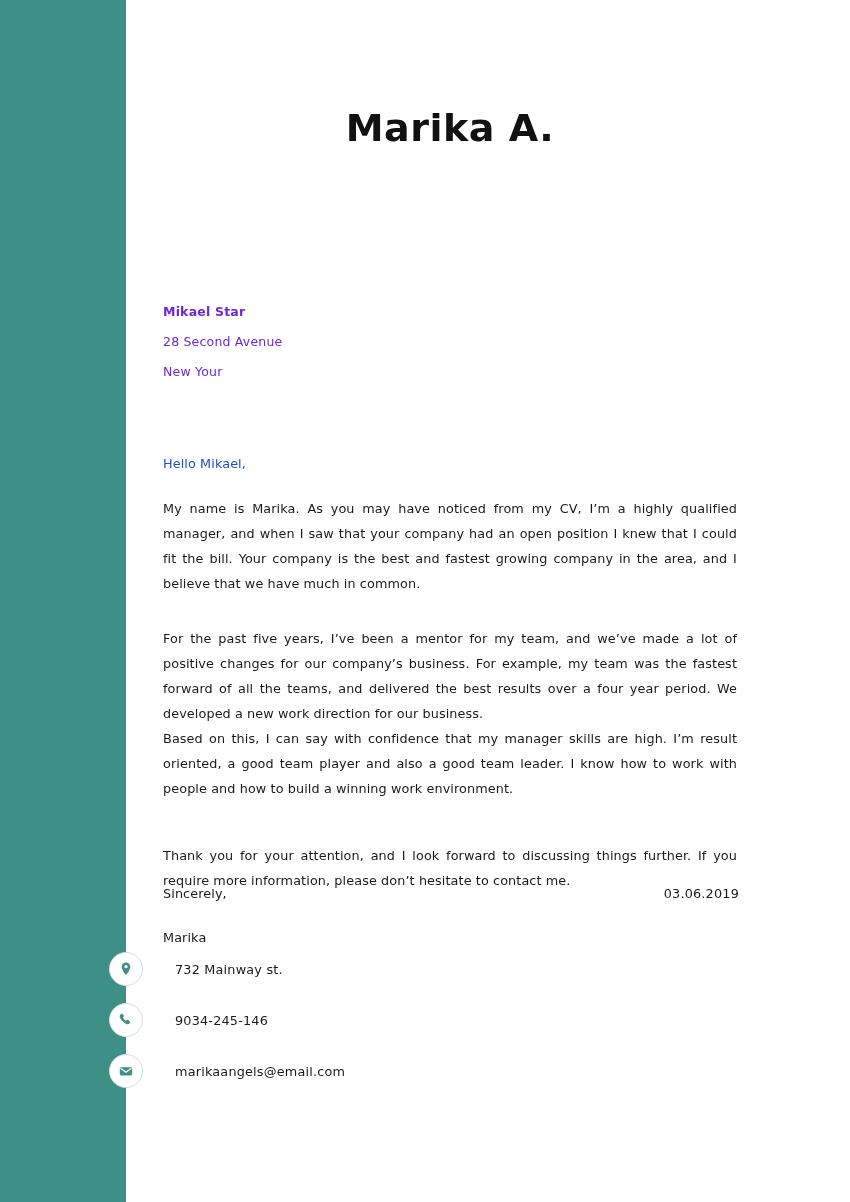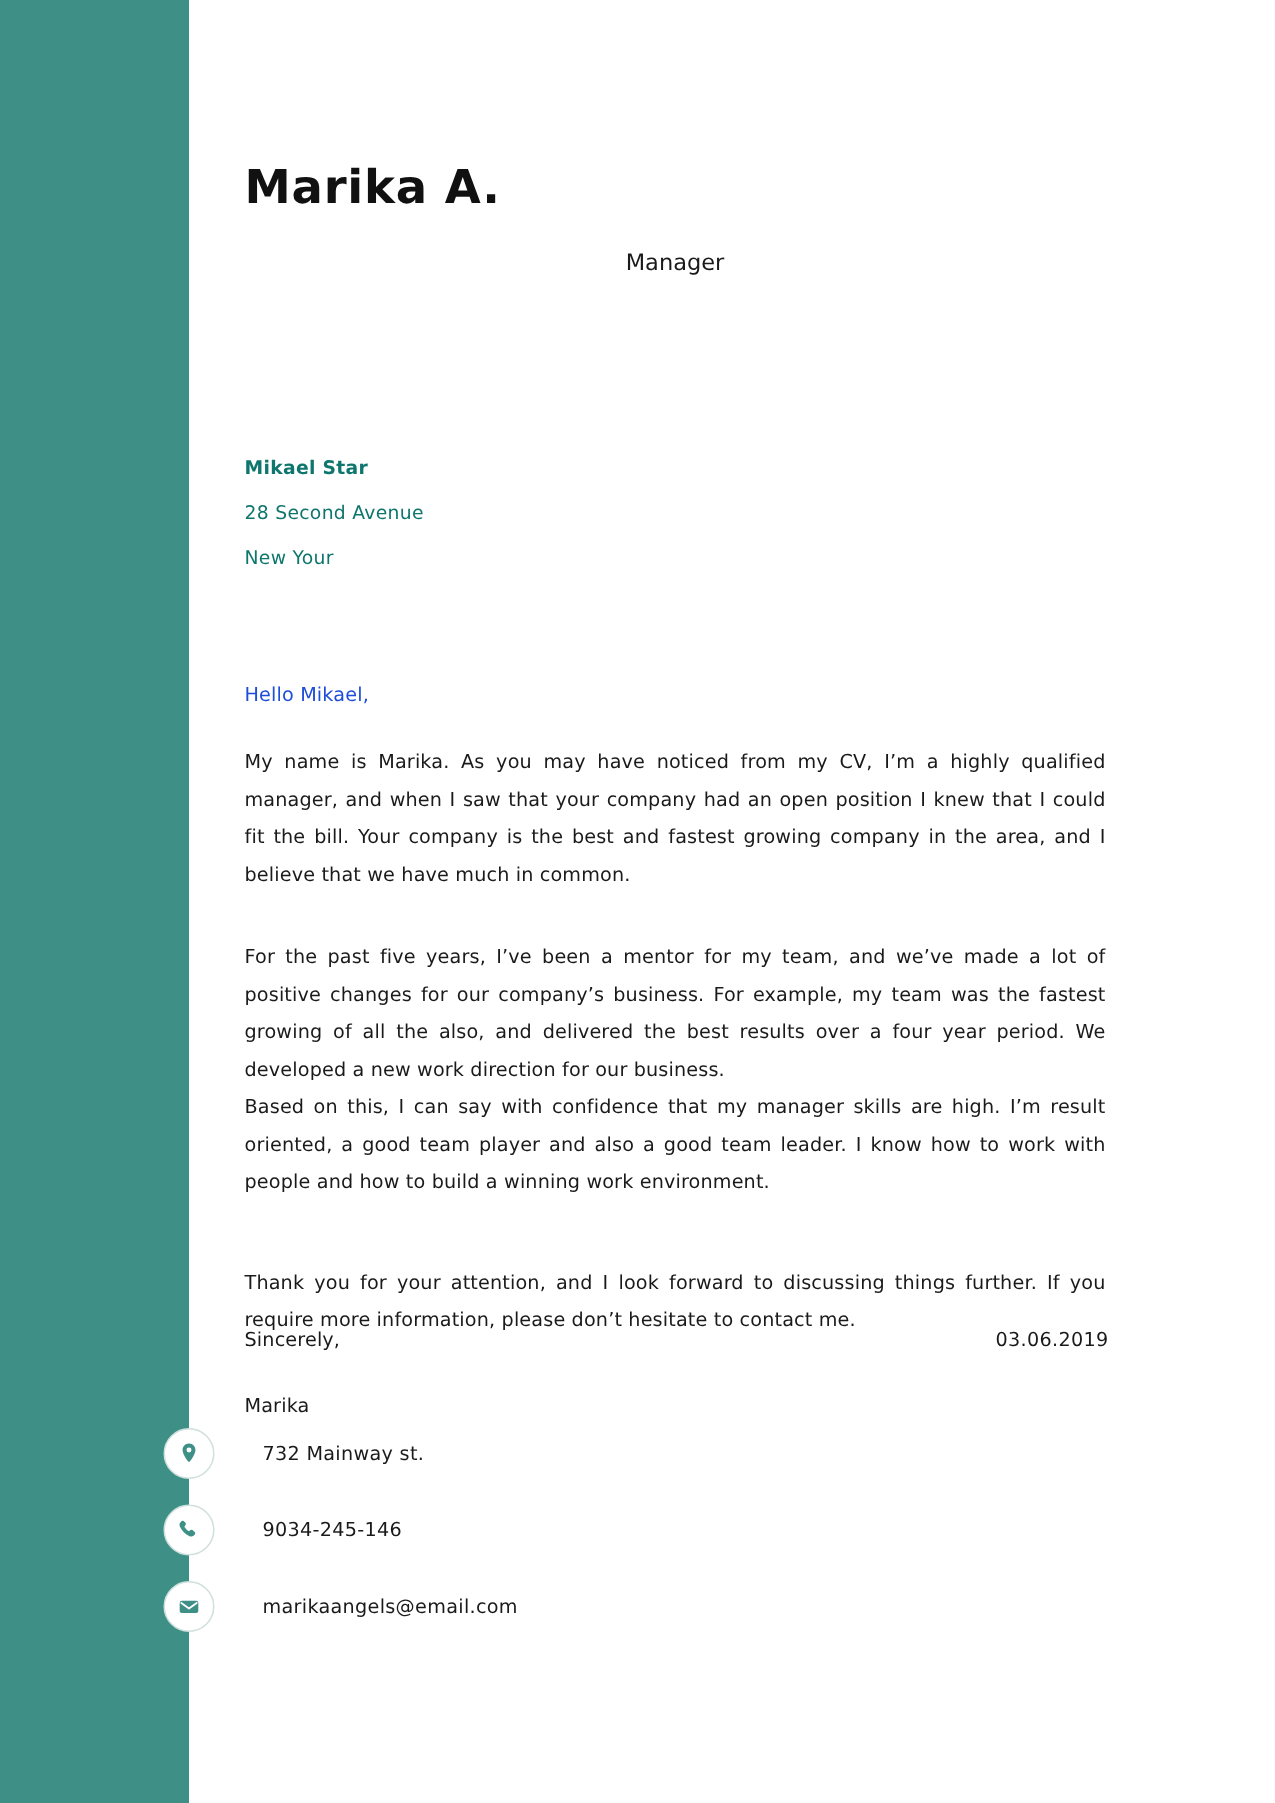--- a/index.html
+++ b/index.html
@@ -33,21 +33,22 @@
     left: 0;
     top: 0;
     width: 850px;
     height: 1202px;
   }
   .doc-title {
     position: absolute;
     left: 163px;
     top: 108px;
     width: 574px;
-    font-size: 31px;
+    text-align: center;
+    font-size: 38px;
     font-weight: 700;
     letter-spacing: 0.5px;
     color: #111111;
     line-height: 1.1;
   }
   .doc-subtitle {
     position: absolute;
     left: 163px;
     top: 166px;
     width: 574px;
@@ -58,21 +59,21 @@
     line-height: 1.2;
   }
   .recipient {
     position: absolute;
     left: 163px;
     top: 297px;
     width: 574px;
   }
   .recipient .r-line {
     font-size: 12.5px;
-    color: #0f766e;
+    color: #6d28d9;
     line-height: 30px;
     letter-spacing: 0.2px;
   }
   .recipient .r-line.bold {
     font-weight: 700;
   }
   .letter-body {
     position: absolute;
     left: 163px;
     top: 451px;
@@ -161,33 +162,32 @@
 </head>
 <body>
 
 <div class="page">
 
   <div class="sidebar"></div>
 
   <div class="content">
 
     <div class="doc-title">Marika A.</div>
-    <div class="doc-subtitle">Manager</div>
 
     <div class="recipient">
       <div class="r-line bold">Mikael Star</div>
       <div class="r-line">28 Second Avenue</div>
       <div class="r-line">New Your</div>
     </div>
 
     <div class="letter-body">
       <div class="salutation">Hello Mikael,</div>
       <div class="para para-gap-1">My name is Marika. As you may have noticed from my CV, I’m a highly qualified manager, and when I saw that your company had an open position I knew that I could fit the bill. Your company is the best and fastest growing company in the area, and I believe that we have much in common.</div>
       <div class="para para-gap-2">
-        <span class="sub-line">For the past five years, I’ve been a mentor for my team, and we’ve made a lot of positive changes for our company’s business. For example, my team was the fastest growing of all the also, and delivered the best results over a four year period. We developed a new work direction for our business.</span>
+        <span class="sub-line">For the past five years, I’ve been a mentor for my team, and we’ve made a lot of positive changes for our company’s business. For example, my team was the fastest forward of all the teams, and delivered the best results over a four year period. We developed a new work direction for our business.</span>
         <span class="sub-line">Based on this, I can say with confidence that my manager skills are high. I’m result oriented, a good team player and also a good team leader. I know how to work with people and how to build a winning work environment.</span>
       </div>
       <div class="para para-gap-3">Thank you for your attention, and I look forward to discussing things further. If you require more information, please don’t hesitate to contact me.</div>
     </div>
 
     <div class="signoff">
       <div class="signoff-row">
         <span>Sincerely,</span>
         <span class="signoff-date">03.06.2019</span>
       </div>

